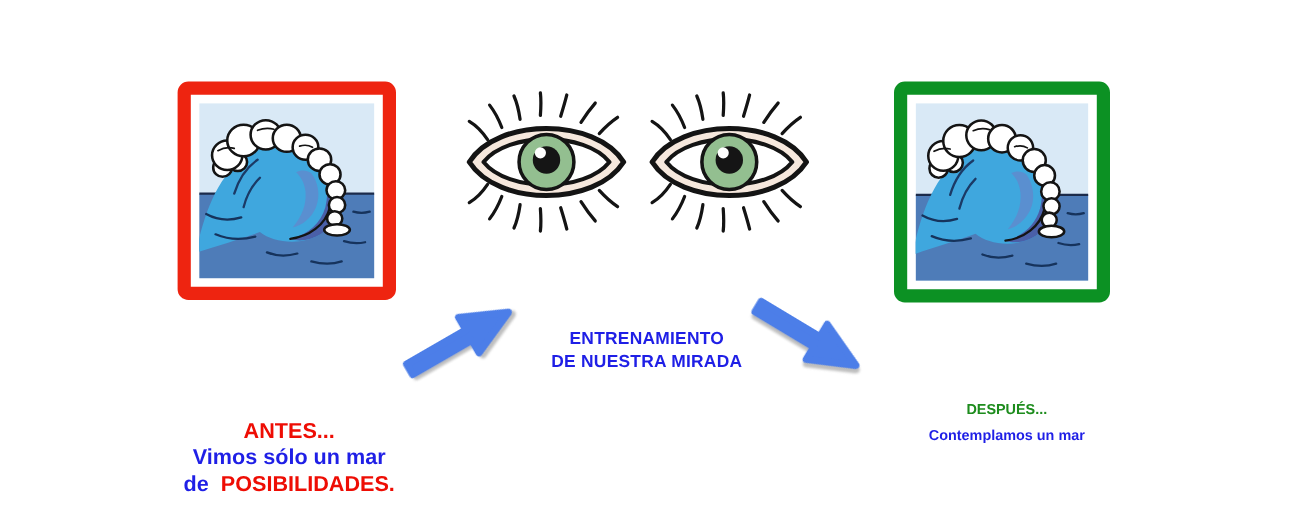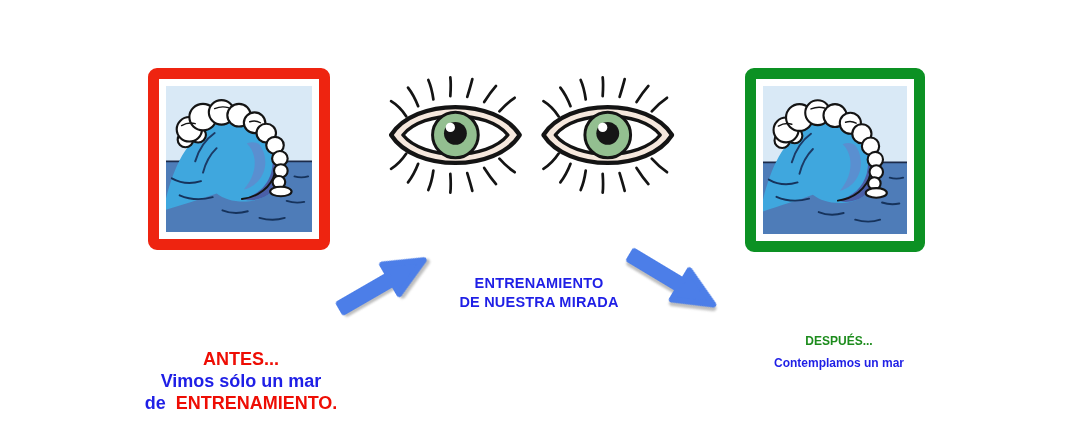--- a/index.html
+++ b/index.html
@@ -187,21 +187,21 @@
   <svg class="arrow arrow-left" viewBox="0 0 105 46" aria-hidden="true">
     <path d="M5,18 L62,18 L62,6 L100,23 L62,40 L62,28 L5,28 Z" fill="var(--arrow-blue)" stroke="var(--arrow-blue)" stroke-width="6" stroke-linejoin="round" stroke-linecap="round"></path>
   </svg>
   <svg class="arrow arrow-right" viewBox="0 0 105 46" aria-hidden="true">
     <path d="M5,18 L62,18 L62,6 L100,23 L62,40 L62,28 L5,28 Z" fill="var(--arrow-blue)" stroke="var(--arrow-blue)" stroke-width="6" stroke-linejoin="round" stroke-linecap="round"></path>
   </svg>
 
   <div class="caption caption-left">
     <div class="t-red">ANTES...</div>
     <div class="t-blue">Vimos sólo un mar</div>
-    <div><span class="t-blue gap-wide">de</span><span class="t-red">ENTRENAMIENTO.</span></div>
+    <div><span class="t-blue gap-wide">de</span><span class="t-red">POSIBILIDADES.</span></div>
   </div>
 
   <div class="caption caption-center">
     <div>ENTRENAMIENTO</div>
     <div>DE NUESTRA MIRADA</div>
   </div>
 
   <div class="caption caption-right">
     <div class="t-green">DESPUÉS...</div>
     <div class="t-blue">Contemplamos un mar</div>

